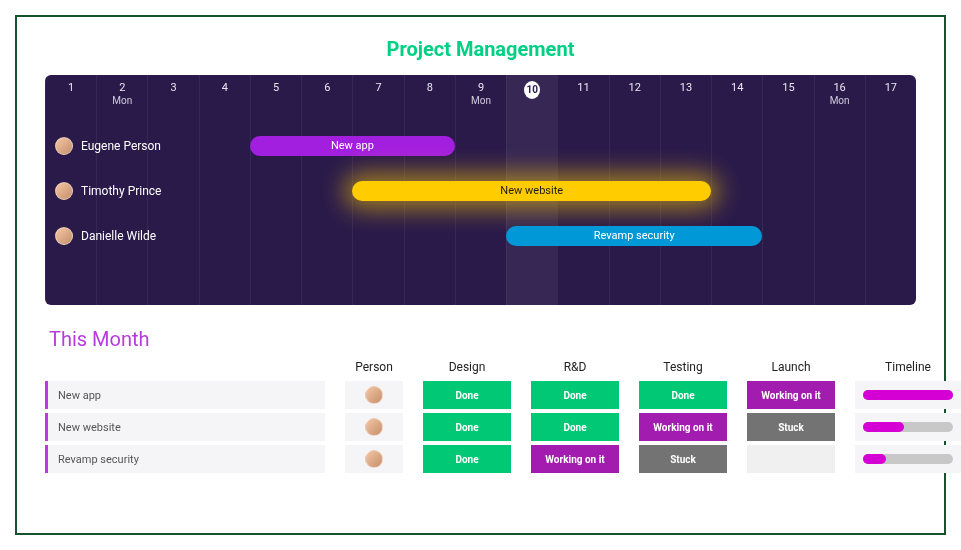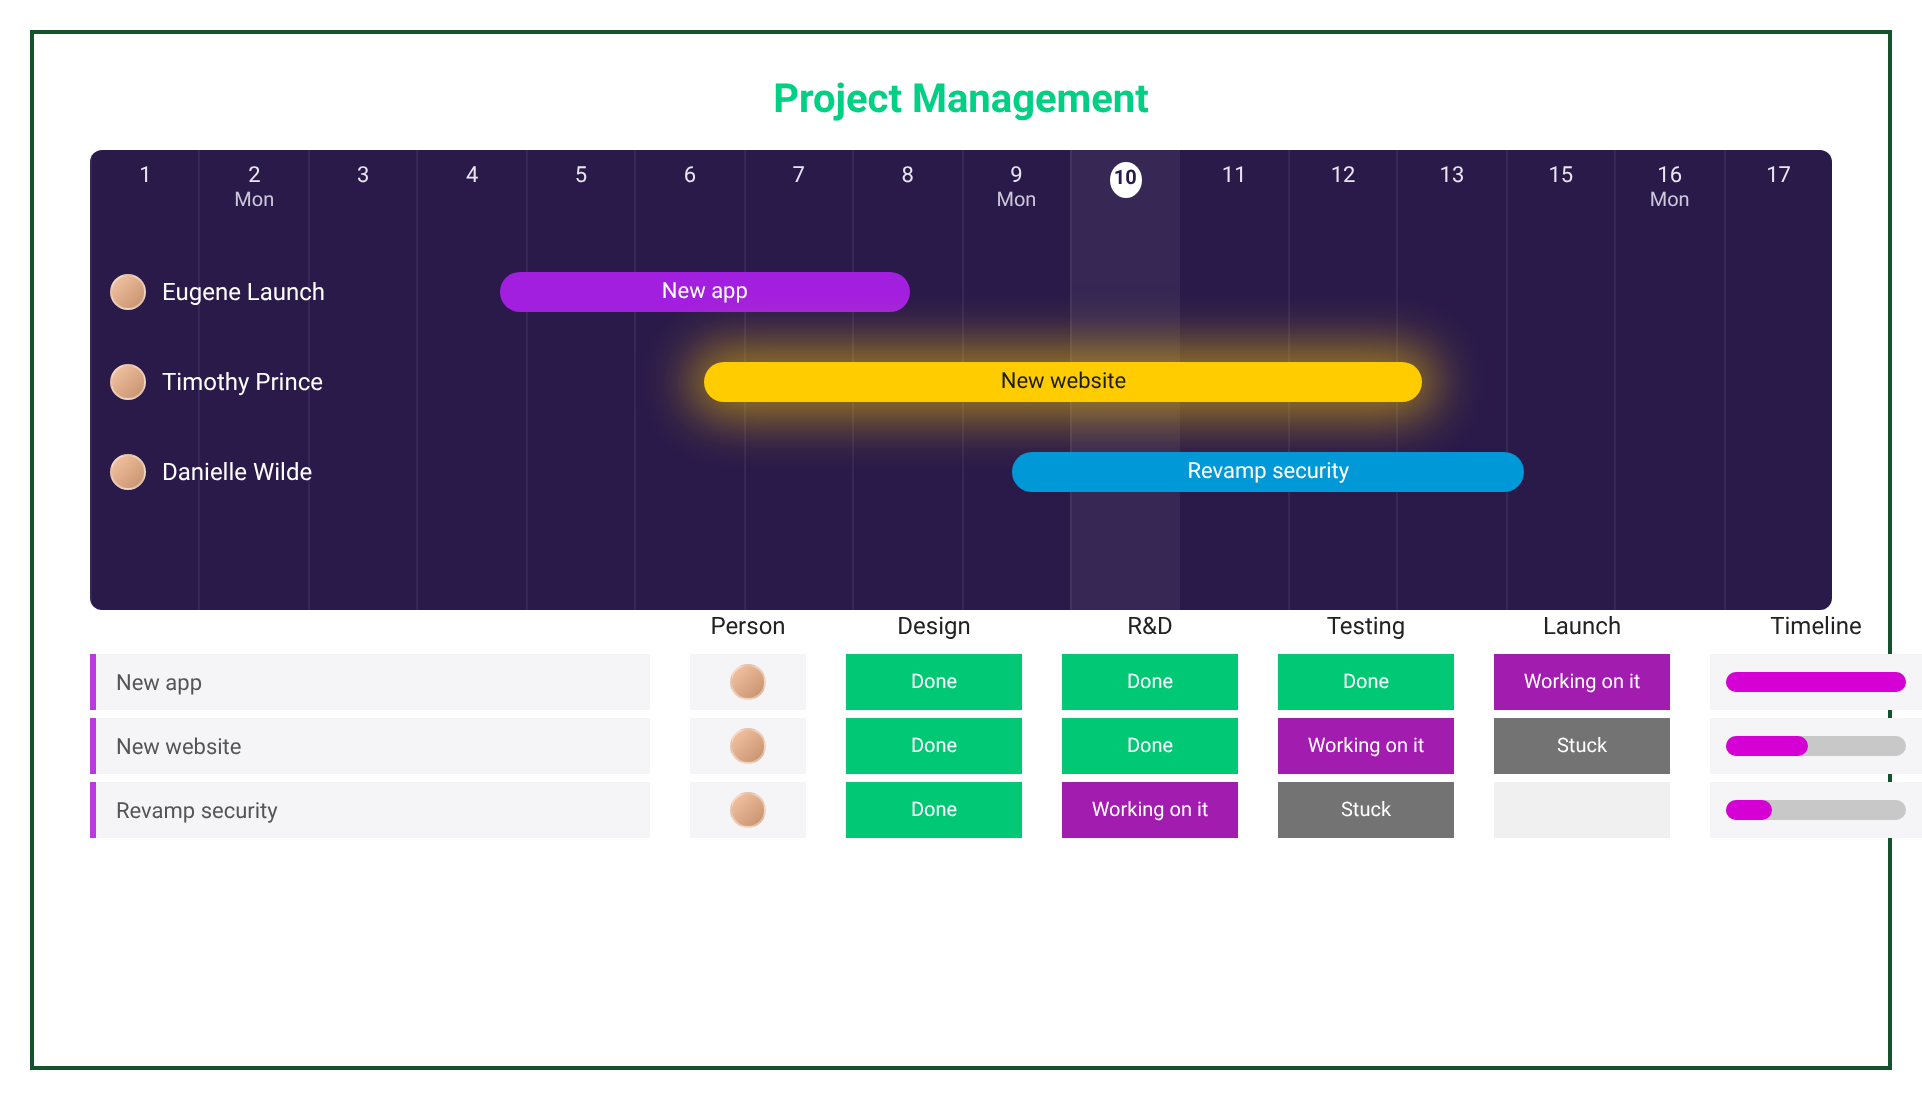--- a/index.html
+++ b/index.html
@@ -132,21 +132,21 @@
     display:flex; align-items:center;
     padding-left:10px;
   }
   .tcell-person {
     height:28px; background:#f5f5f7;
     display:flex;align-items:center;justify-content:center;
   }
   .tcell-status {
     height:28px;
     display:flex;align-items:center;justify-content:center;
-    font-size:10px;color:#fff;
+    font-size:10px;color:#fff;font-weight:bold;
   }
   .c-done   { background:#00c875;}
   .c-work   { background:#a21caf;}
   .c-stuck  { background:#737373;}
   .c-empty  { background:#f0f0f0;}
   .tcell-timeline {
     height:28px;background:#f5f5f7;
     display:flex;align-items:center;padding:0 8px;
   }
   .tl-track { width:100%; height:10px; background:#c8c8c8; border-radius:5px; position:relative;}
@@ -200,54 +200,58 @@
         <div class="gantt-col">
           <div class="gantt-col-head">11</div>
         </div>
         <div class="gantt-col">
           <div class="gantt-col-head">12</div>
         </div>
         <div class="gantt-col">
           <div class="gantt-col-head">13</div>
         </div>
         <div class="gantt-col">
+          <div class="gantt-col-head">14</div>
+        </div>
+        <div class="gantt-col">
           <div class="gantt-col-head">15</div>
         </div>
         <div class="gantt-col">
           <div class="gantt-col-head">16<div class="gantt-col-sub">Mon</div></div>
         </div>
         <div class="gantt-col">
           <div class="gantt-col-head">17</div>
         </div>
       </div>
     <div class="rows" id="gantt-rows">
         <div class="row">
           <div class="person">
             <span class="avatar"></span>
-            <span>Eugene Launch</span>
+            <span>Eugene Person</span>
           </div>
           <div class="bar purple" style="left: 23.5294%; width: 23.5294%;"><span>New app</span></div>
         </div>
         <div class="row">
           <div class="person">
             <span class="avatar"></span>
             <span>Timothy Prince</span>
           </div>
           <div class="bar yellow" style="left: 35.2941%; width: 41.1765%;"><span>New website</span></div>
         </div>
         <div class="row">
           <div class="person">
             <span class="avatar"></span>
             <span>Danielle Wilde</span>
           </div>
           <div class="bar blue" style="left: 52.9412%; width: 29.4118%;"><span>Revamp security</span></div>
         </div>
       </div>
   </div>
 
+  <div class="section-title">This Month</div>
 
   <div class="table-wrap">
     <div class="thead">
       <div></div>
       <div>Person</div>
       <div>Design</div>
       <div>R&amp;D</div>
       <div>Testing</div>
       <div>Launch</div>
       <div>Timeline</div>

